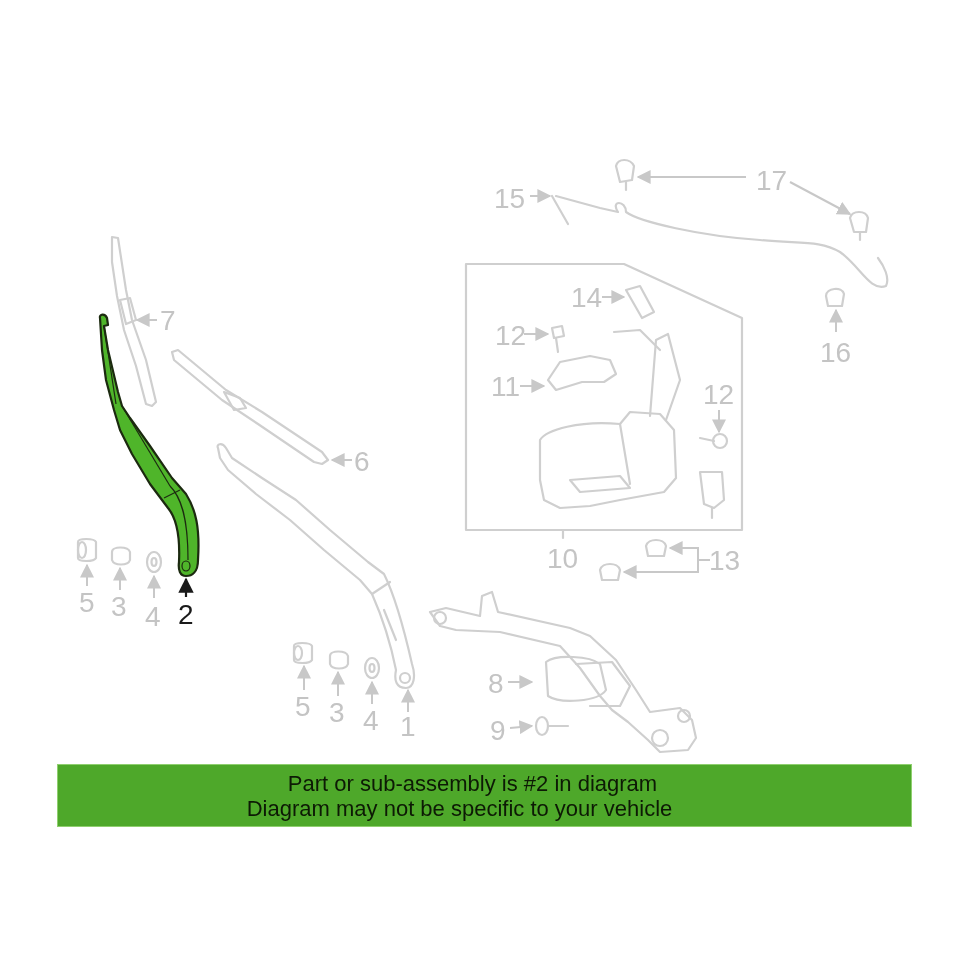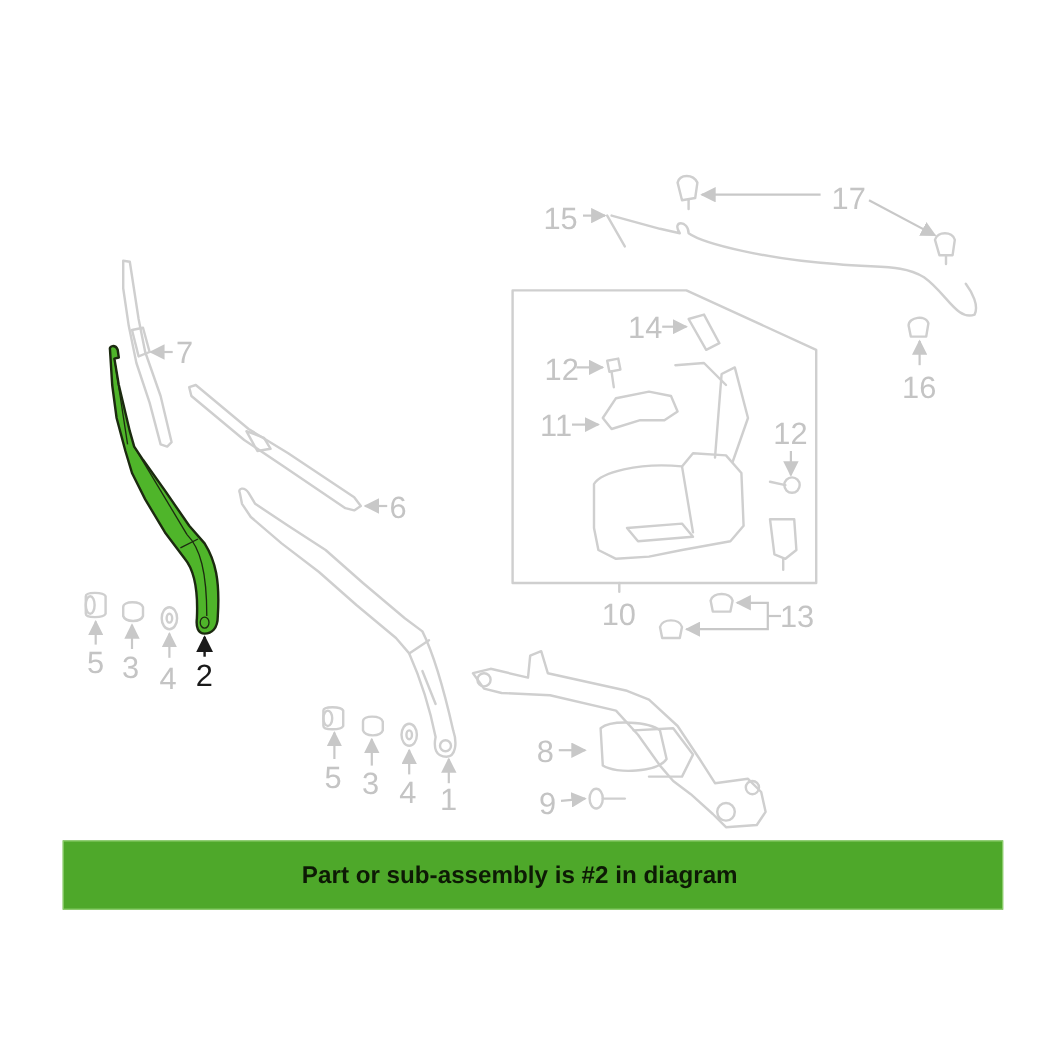--- a/index.html
+++ b/index.html
@@ -12,21 +12,21 @@
   .callout-active { fill: #1a1a1a; font-family: "Liberation Sans", sans-serif; font-size: 28px; }
   .leader-active { stroke: #1a1a1a; stroke-width: 2.2; fill: none; }
   .arrowhead-active { fill: #1a1a1a; }
   .highlight { fill: #4fb52a; stroke: #1c2a10; stroke-width: 2.2; stroke-linejoin: round; }
   .highlight-line { fill: none; stroke: #1c2a10; stroke-width: 1.2; }
   #banner {
     position: absolute; left: 57px; top: 764px; width: 855px; height: 63px;
     background: #4ea82a; box-sizing: border-box; border: 1px solid #8fcf6f;
     display: flex; flex-direction: column; align-items: center; justify-content: center;
   }
-  .banner-line { color: #0d1a05; font-size: 22px; line-height: 25px; text-align: center; white-space: nowrap; font-weight: bold; }
+  .banner-line { color: #0d1a05; font-size: 22px; line-height: 25px; text-align: center; white-space: nowrap; }
   #banner-line-1 { margin-left: -24px; }
   #banner-line-2 { margin-left: -50px; }
 </style>
 </head>
 <body>
 
 <svg id="diagram" viewBox="0 0 960 960" xmlns="http://www.w3.org/2000/svg">
   <defs>
     <marker id="ah" viewBox="0 0 10 10" refX="9" refY="5" markerWidth="7" markerHeight="7" orient="auto-start-reverse">
       <path d="M0,0 L10,5 L0,10 z" class="arrowhead"></path>
@@ -240,13 +240,14 @@
   </g>
   <g>
     <line class="leader" x1="746" y1="177" x2="638" y2="177" marker-end="url(#ah)"></line>
     <line class="leader" x1="790" y1="182" x2="850" y2="214" marker-end="url(#ah)"></line>
     <text class="callout" x="756" y="190">17</text>
   </g>
 </svg>
 
 <div id="banner">
   <div id="banner-line-1" class="banner-line">Part or sub-assembly is #2 in diagram</div>
+  <div id="banner-line-2" class="banner-line">Diagram may not be specific to your vehicle</div>
 </div>
 
 </body></html>

